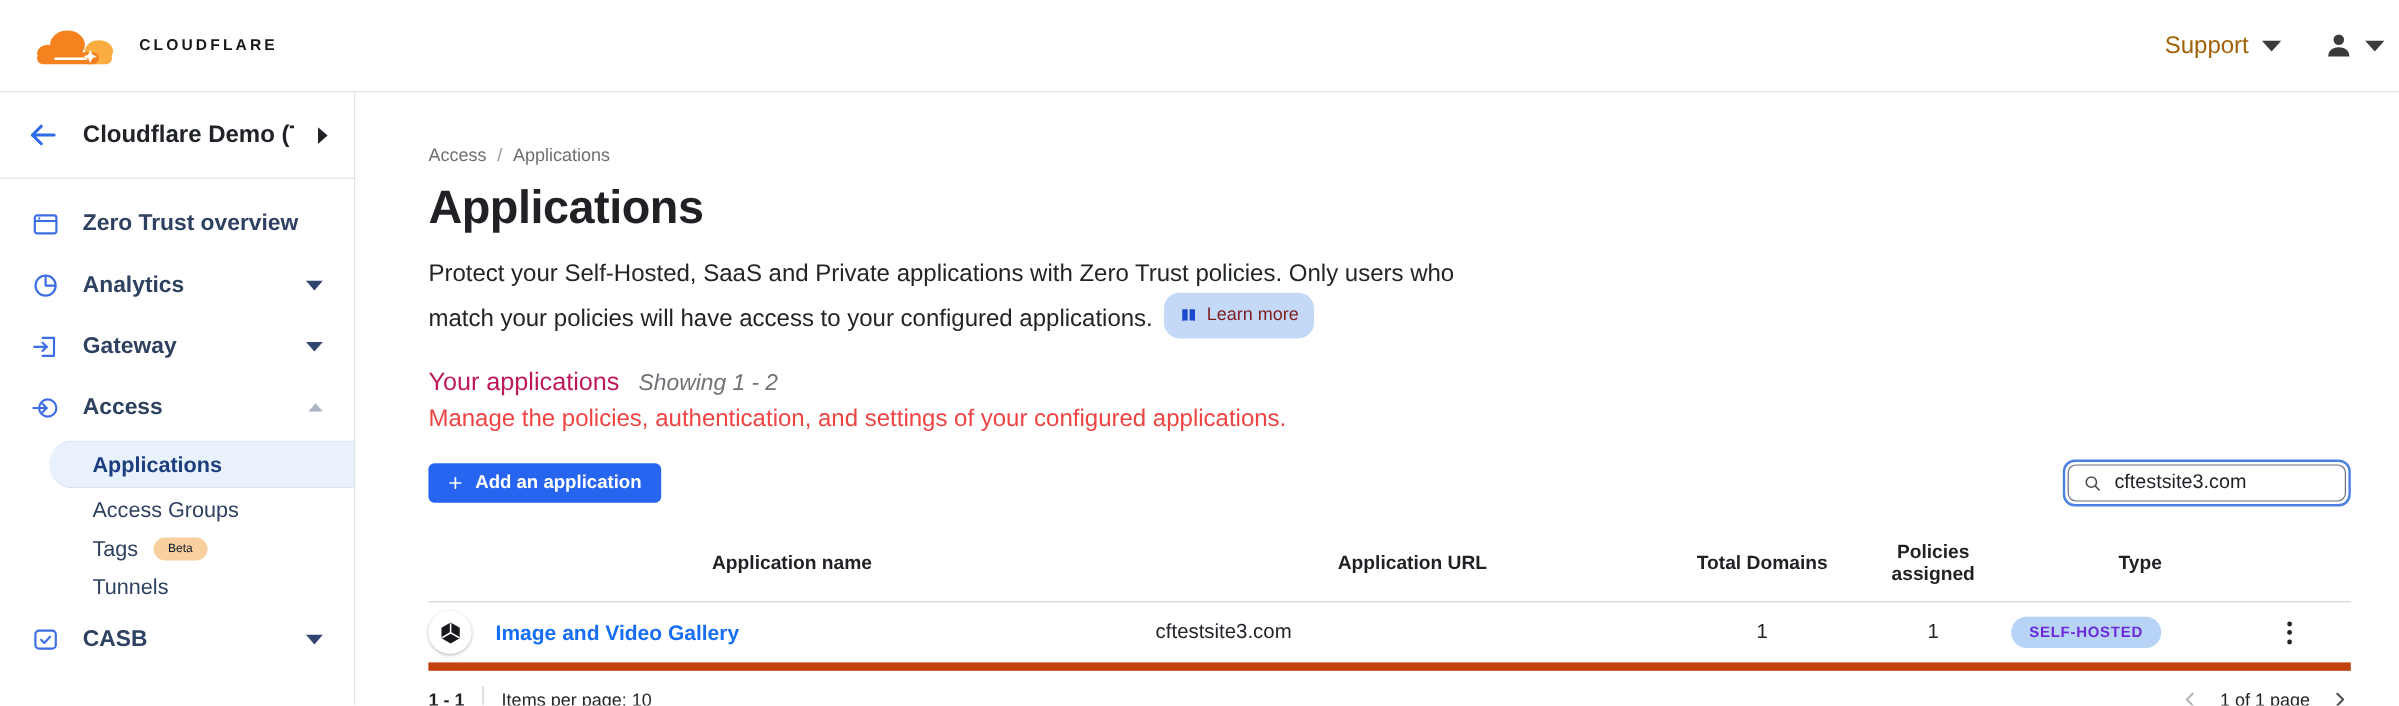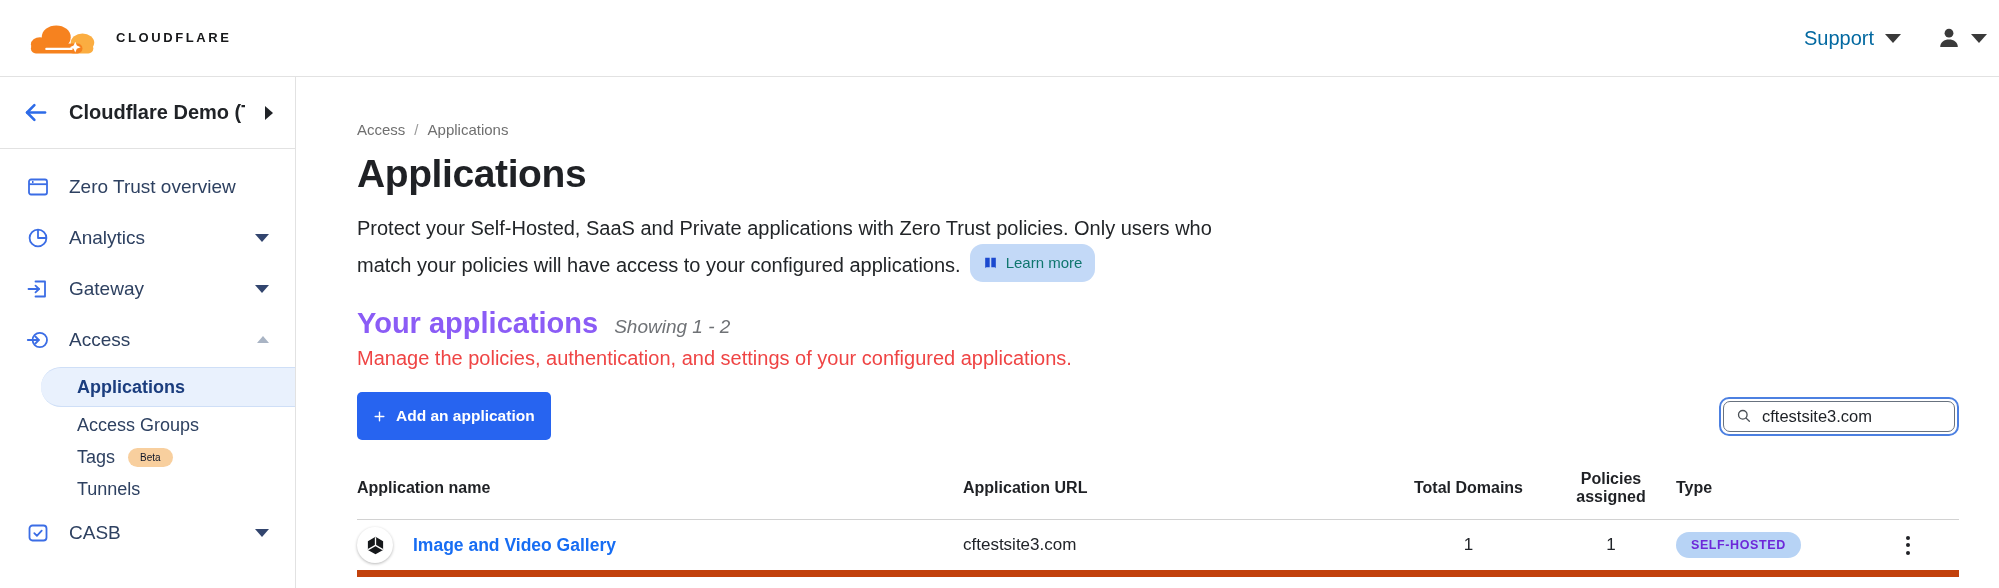--- a/index.html
+++ b/index.html
@@ -7,70 +7,70 @@
   #app { position:relative; width:1999px; height:588px; background:#fff; }
 
   
   .topbar { position:absolute; top:0; left:0; right:0; height:77px; background:#fff;
             border-bottom:1px solid #e2e2e2; display:flex; align-items:center;
             justify-content:space-between; padding:0 10px 0 20px; }
   .logo { display:flex; align-items:center; margin-top:2px; cursor:pointer; }
   .logo-text { font-size:13px; font-weight:bold; letter-spacing:2.6px; color:#17181a; margin-top:-3px; }
   .topbar-right { display:flex; align-items:center; gap:36px; padding-right:2px; }
   .support { display:flex; align-items:center; gap:11px; cursor:pointer; }
-  .support-label { font-size:20px; color:#0369a1; }
+  .support-label { font-size:20px; color:#a16207; }
   .tri-down { width:0; height:0; border-left:8px solid transparent; border-right:8px solid transparent; border-top:9px solid #3a3a3a; }
   .user-menu { display:flex; align-items:center; gap:10px; cursor:pointer; }
 
   
   .sidebar { position:absolute; top:77px; left:0; bottom:0; width:296px; background:#fff; border-right:1px solid #e2e2e2; }
   .sidebar-head { height:72px; display:flex; align-items:center; gap:20px; padding:0 22px; border-bottom:1px solid #e2e2e2; cursor:pointer; }
   .account-title { flex:1; font-size:20px; font-weight:bold; color:#202327; white-space:nowrap; overflow:hidden; }
   .tri-right { width:0; height:0; border-top:7px solid transparent; border-bottom:7px solid transparent; border-left:8px solid #202327; }
   .nav { padding-top:12px; }
   .nav-item { height:51px; display:flex; align-items:center; gap:19px; padding:0 26px; cursor:pointer; }
   .nav-icon { width:24px; height:24px; color:#3b6de5; flex:0 0 auto; }
-  .nav-label { flex:1; font-size:19px; color:#2e4161; }
+  .nav-label { flex:1; font-size:19px; color:#2e4161;font-weight:bold; }
   .chev-dn { width:0; height:0; border-left:7px solid transparent; border-right:7px solid transparent; border-top:8px solid #32456e; }
   .chev-up-sm { width:0; height:0; border-left:6px solid transparent; border-right:6px solid transparent; border-bottom:7px solid #a9b4c4; }
   .sub-item { height:32px; display:flex; align-items:center; padding-left:77px; font-size:18px; color:#2e4161; cursor:pointer; }
   .sub-item.active { height:40px; margin:2px 0 2px 41px; padding-left:36px; background:#e9f1fd;
                      border-top:1px solid #cfdff7; border-bottom:1px solid #cfdff7;
                      border-radius:20px 0 0 20px; font-weight:bold; color:#1b3d7e; }
   .beta { background:#f8cf9e; color:#0f172a; font-size:10px; padding:4px 12px; border-radius:12px; margin-left:13px; }
   .nav-item.casb { margin-top:2px; }
 
   
   .main { position:absolute; top:77px; left:317px; right:0; bottom:0; padding:44px 40px 0; }
   .breadcrumb { display:flex; align-items:center; gap:9px; font-size:15px; color:#6f6f6f; }
   .crumb-link { cursor:pointer; }
   .crumb-sep { color:#9a9a9a; }
   h1.page-title { margin-top:14px; font-size:39px; font-weight:bold; color:#1f2125; letter-spacing:-0.4px; }
   .desc { margin-top:17px; font-size:20px; line-height:31px; color:#222528; max-width:880px; }
-  .learn-more { display:inline-flex; align-items:center; gap:8px; background:#c3d9f7; color:#0f766e;
+  .learn-more { display:inline-flex; align-items:center; gap:8px; background:#c3d9f7; color:#7f1d1d;
                 font-size:15px; padding:3px 13px 4px; border-radius:13px; margin-left:9px;
                 vertical-align:2px; cursor:pointer; white-space:nowrap; }
   .section-head { margin-top:25px; display:flex; align-items:baseline; gap:16px; }
-  h2.section-title { font-size:29px; font-weight:bold; color:#8b5cf6; }
+  h2.section-title { font-size:21px; font-weight:normal; color:#be185d; }
   .showing { font-style:italic; font-size:19px; color:#6f7276; }
   .manage { margin-top:7px; font-size:20px; color:#ef4444; }
 
   .toolbar { margin-top:22px; display:flex; align-items:center; justify-content:space-between; }
   .add-btn { display:flex; align-items:center; gap:10px; background:#2764f0; border:none; color:#fff;
-             font-family:inherit; font-size:15.5px; font-weight:bold; height:48px; padding:0 16px;
+             font-family:inherit; font-size:15.5px; font-weight:bold; height:33px; padding:0 16px;
              border-radius:5px; cursor:pointer; }
   .search-wrap { border:2px solid #4c80e1; border-radius:10px; padding:2px; }
   .search-box { width:232px; height:31px; border:1.5px solid #68727f; border-radius:7px;
                 display:flex; align-items:center; gap:10px; padding:0 12px; background:#fff; }
   .search-box input { border:none; outline:none; background:transparent; font-family:inherit;
                       font-size:16.5px; color:#1d2025; width:100%; }
 
   .thead, .trow { display:grid; grid-template-columns:606px 428px 155px 130px 215px 1fr; align-items:center; }
   .thead { margin-top:30px; padding-bottom:13px; border-bottom:1px solid #d2d2d2; }
-  .th { font-size:16px; font-weight:bold; color:#1f2125; }
+  .th { font-size:16px; font-weight:bold; color:#1f2125;text-align:center; }
   .th.c, .td.c { text-align:center; }
   .trow { height:57px; border-bottom:7px solid #c2410c; }
   .app-cell { display:flex; align-items:center; gap:20px; }
   .cube-wrap { width:36px; height:36px; border-radius:50%; background:#fff;
                box-shadow:0 1px 3px rgba(0,0,0,0.28); display:flex; align-items:center; justify-content:center; }
   .app-link { font-size:17.5px; font-weight:bold; color:#176df3; cursor:pointer; }
   .td { font-size:17px; color:#212429; }
   .type-badge { display:inline-block; background:#b7d3f5; color:#6d28d9; font-size:12.5px; font-weight:bold;
                 letter-spacing:0.6px; padding:6px 15px; border-radius:13px; }
   .kebab { display:flex; flex-direction:column; gap:3.5px; align-items:center; width:22px; padding:4px 0;

